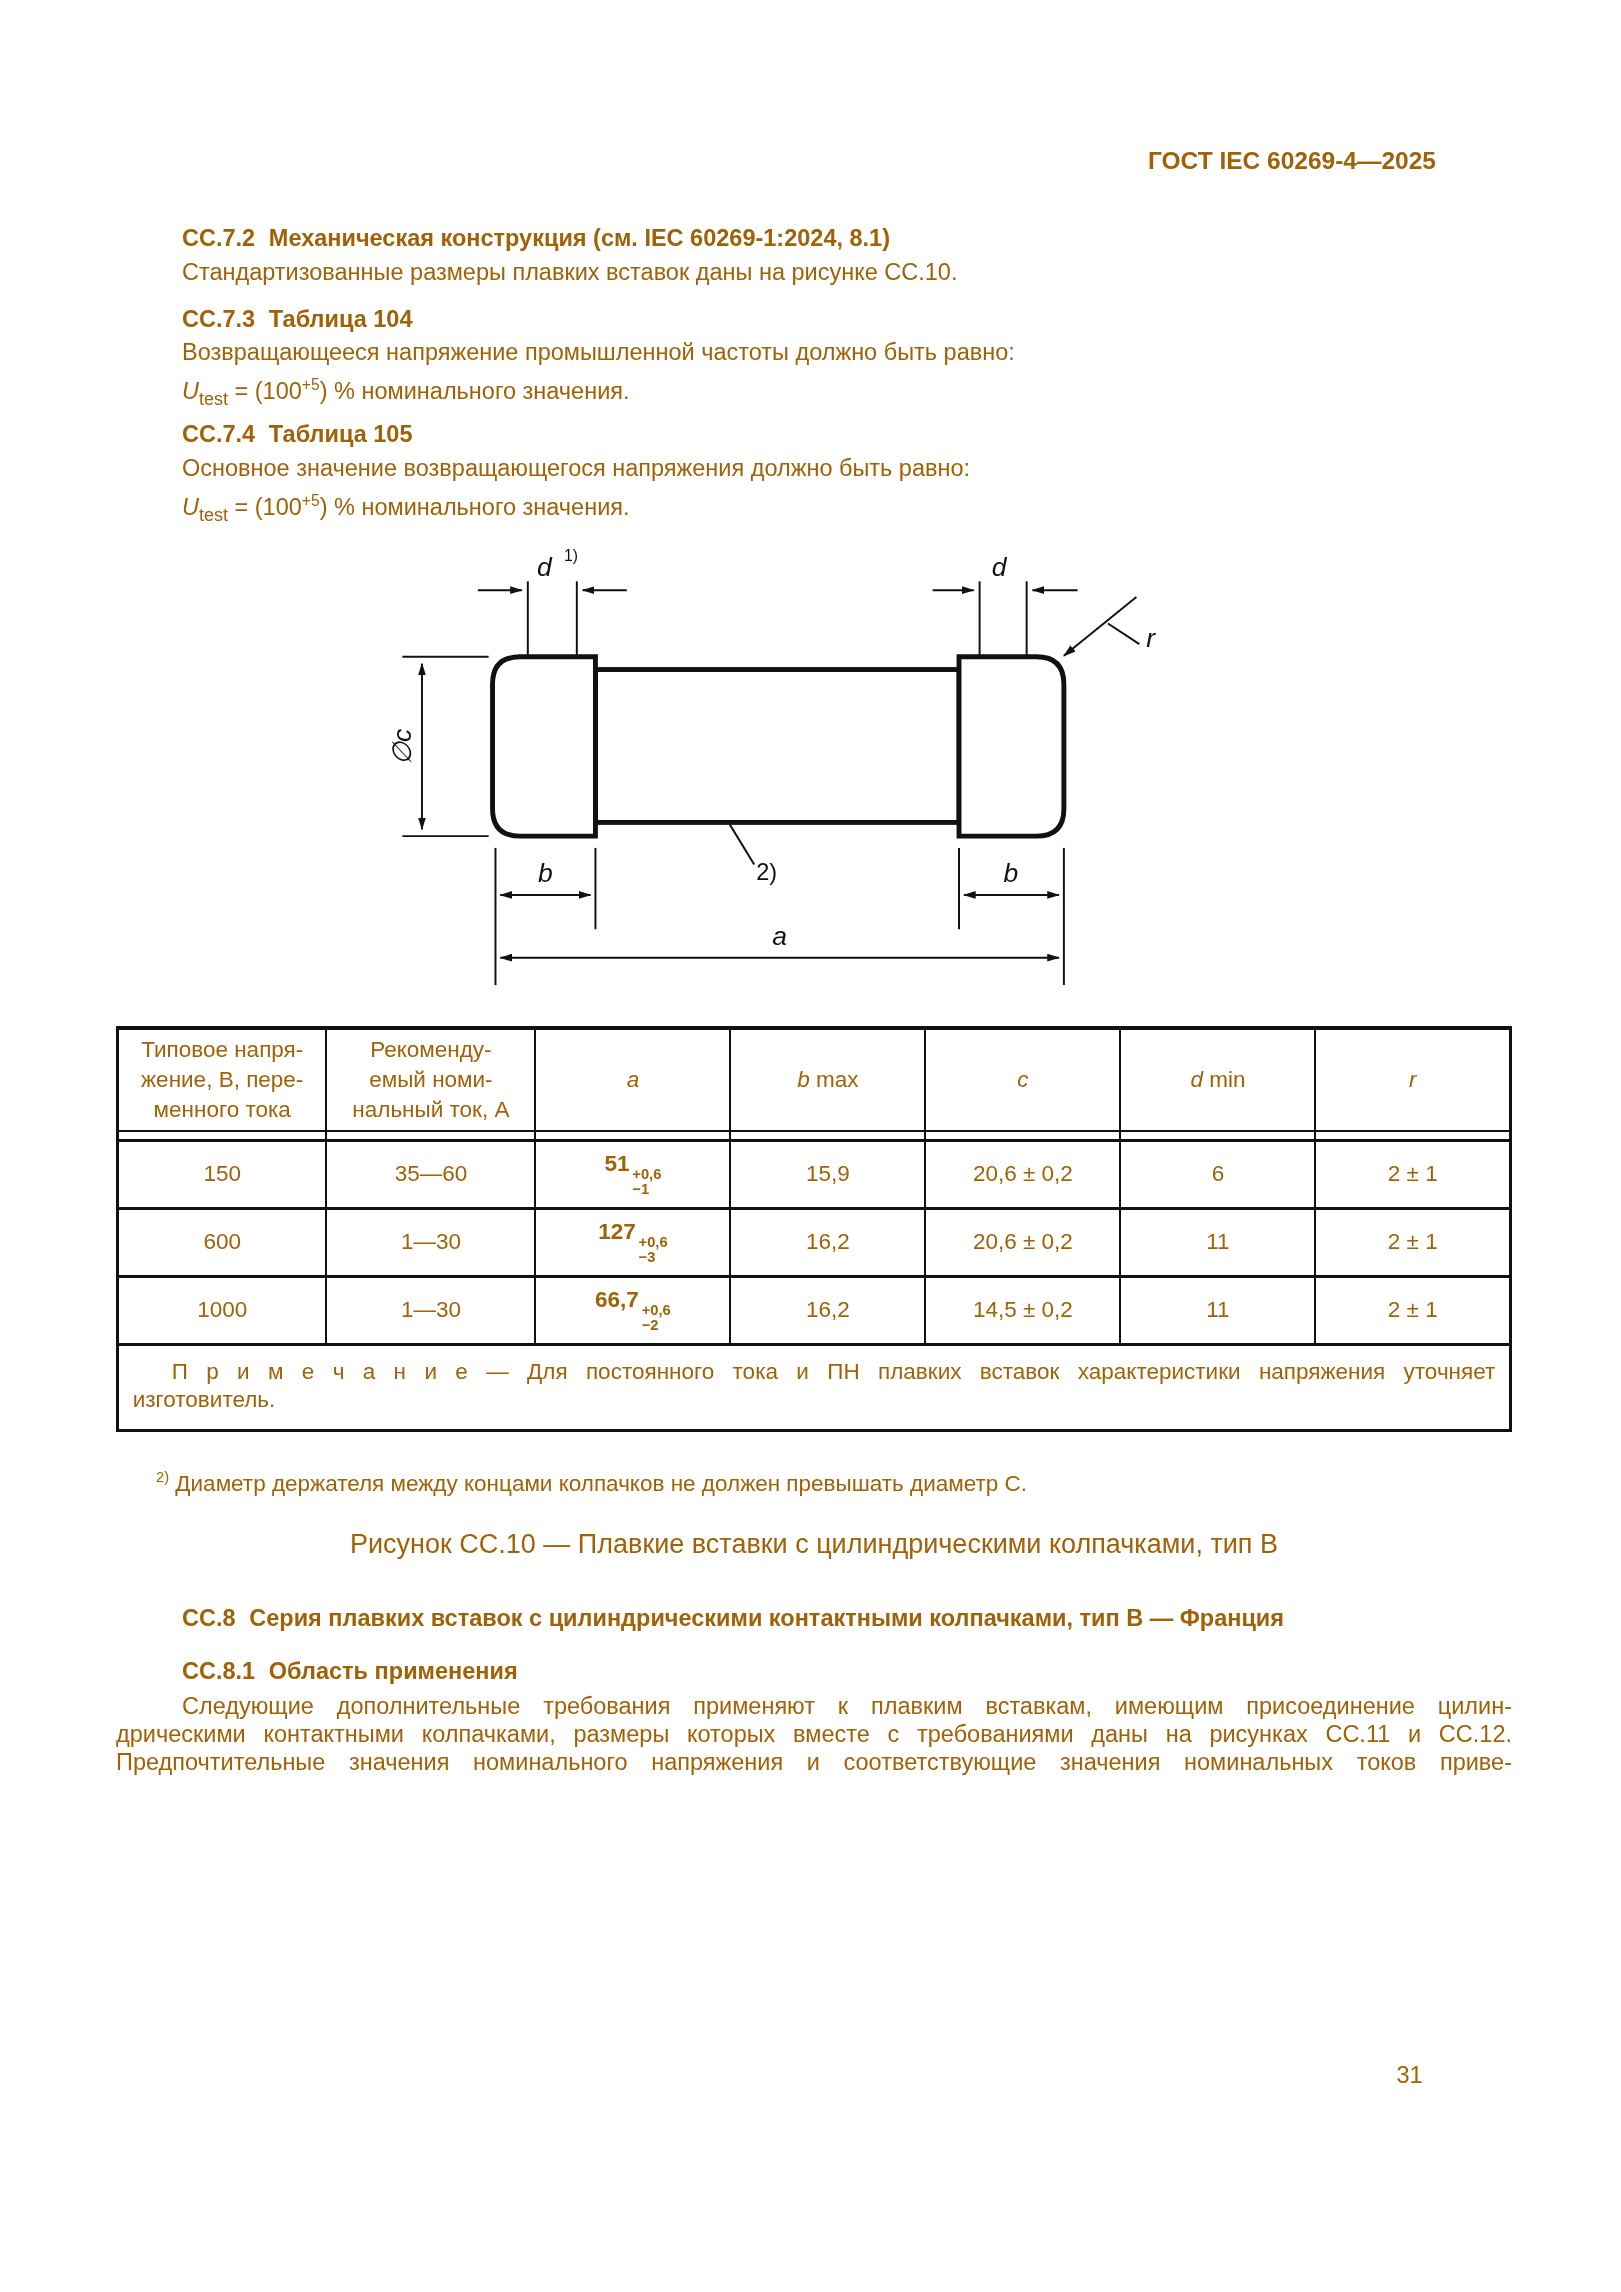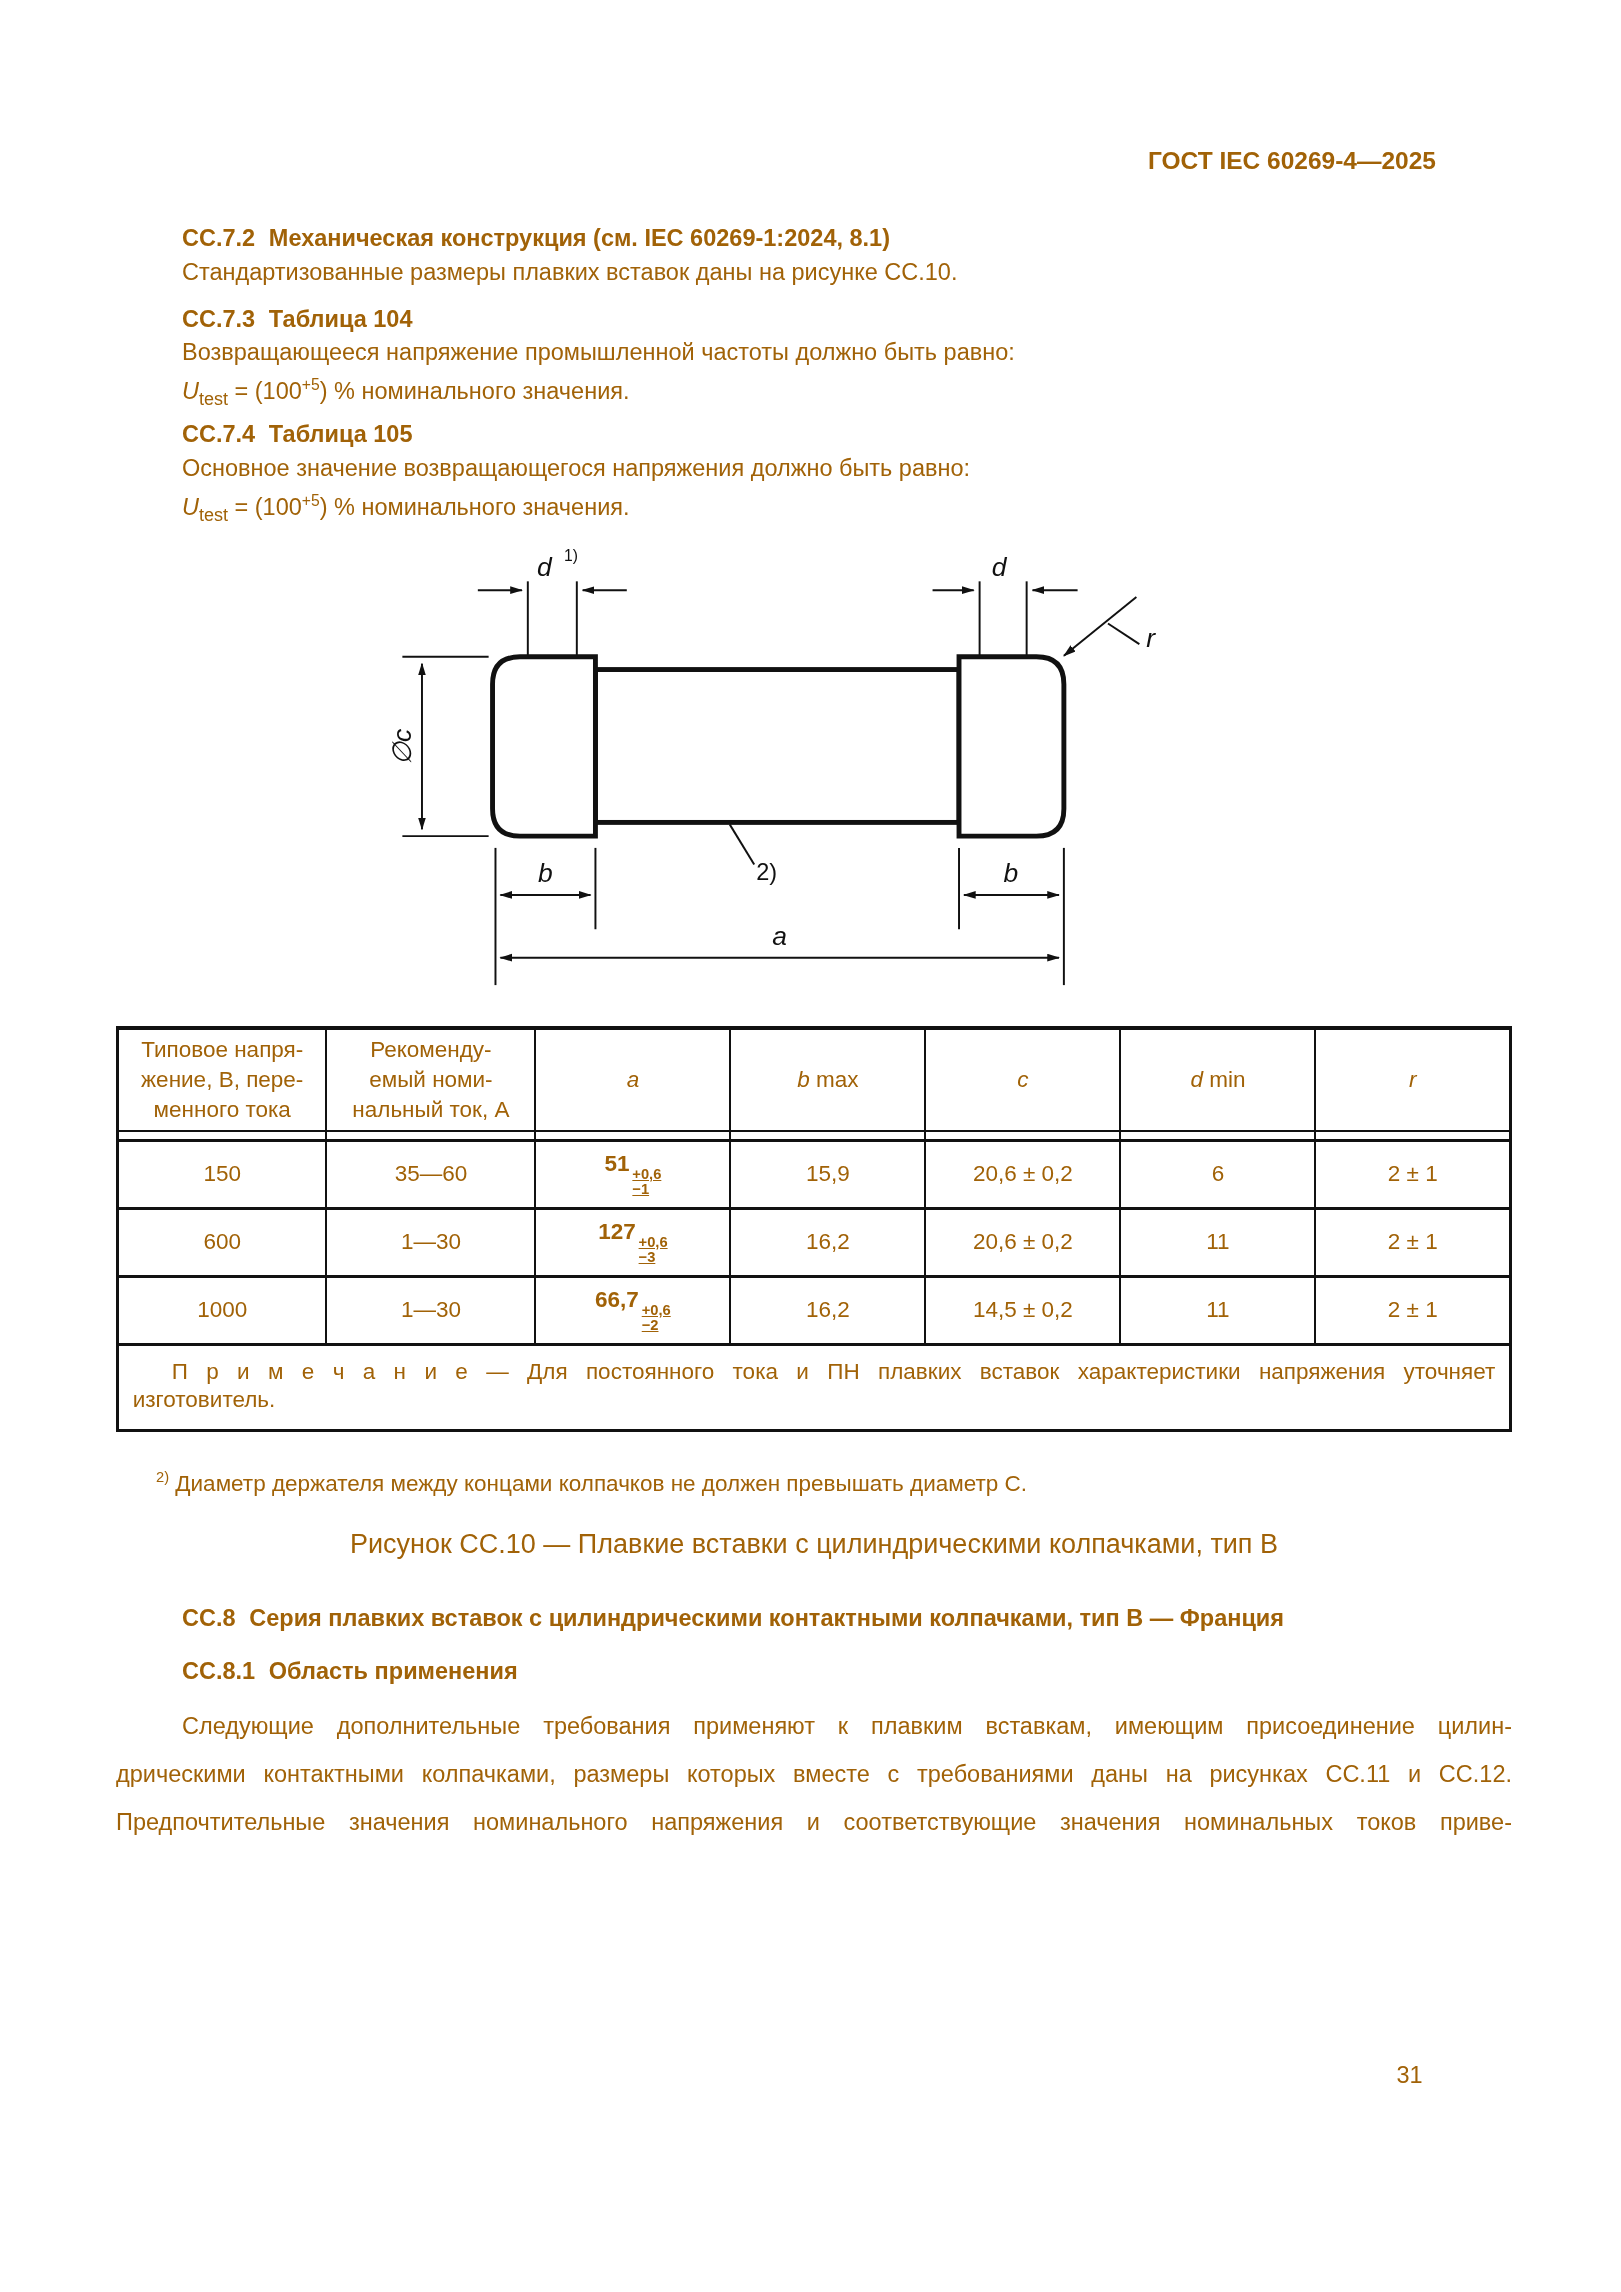--- a/index.html
+++ b/index.html
@@ -30,30 +30,30 @@
   table.spec { border-collapse:collapse; table-layout:fixed; width:1396px; background:#fff; font-size:22.5px; }
   table.spec col.c1,table.spec col.c2 { width:15%; }
   table.spec col.cx { width:14%; }
   table.spec th, table.spec td { border:2px solid #111; text-align:center; vertical-align:middle; padding:2px 5.9px; font-weight:normal; }
   table.spec { border:3.9px solid #111; border-top-width:4.9px; }
   table.spec tr.hdr th { height:96px; line-height:30px; }
   table.spec tr.gap td { border-top:2px solid #111; border-bottom:3.9px solid #111; height:6.9px; padding:0; }
   table.spec tr.data td { height:61px; border-bottom:3.9px solid #111; }
   table.spec tr.noterow td { border:none; text-align:left; padding:11.8px 13.7px 15.7px 13.7px; }
   .hdr-line { display:block; }
-  .tol { display:inline-flex; flex-direction:column; line-height:1.05; font-size:14.7px; font-weight:bold; vertical-align:-7.8px; margin-left:2.9px; text-align:left;text-decoration:underline; }
+  .tol { display:inline-flex; flex-direction:column; line-height:1.05; font-size:14.7px; font-weight:bold; vertical-align:-7.8px; margin-left:2.9px; text-align:left; }
   .aval { font-weight:bold; }
   .note-l1 { text-align:justify; text-align-last:justify; text-indent:39px; line-height:28px; }
   .note-l2 { line-height:28px; }
 
   .footnote { left:116px; width:1396px; padding-left:40px; box-sizing:border-box; font-size:22.5px; }
   .footnote sup { font-size:14.7px; }
   .caption { left:116px; width:1396px; text-align:center; font-size:27px; }
   .p8 { left:116px; width:1396px; box-sizing:border-box; font-size:23.5px; }
-  .jl { text-align:justify; text-align-last:justify; line-height:28px;margin-top:20px; }
+  .jl { text-align:justify; text-align-last:justify; line-height:28px; }
   .indent { text-indent:66px; }
   .pagenum { left:1380px; top:2062px; width:59px; text-align:center; font-size:23.5px; }
 </style>
 </head>
 <body>
 
 <div class="page">
 
   <div class="abs doc-header">ГОСТ IEC 60269-4—2025</div>
 

